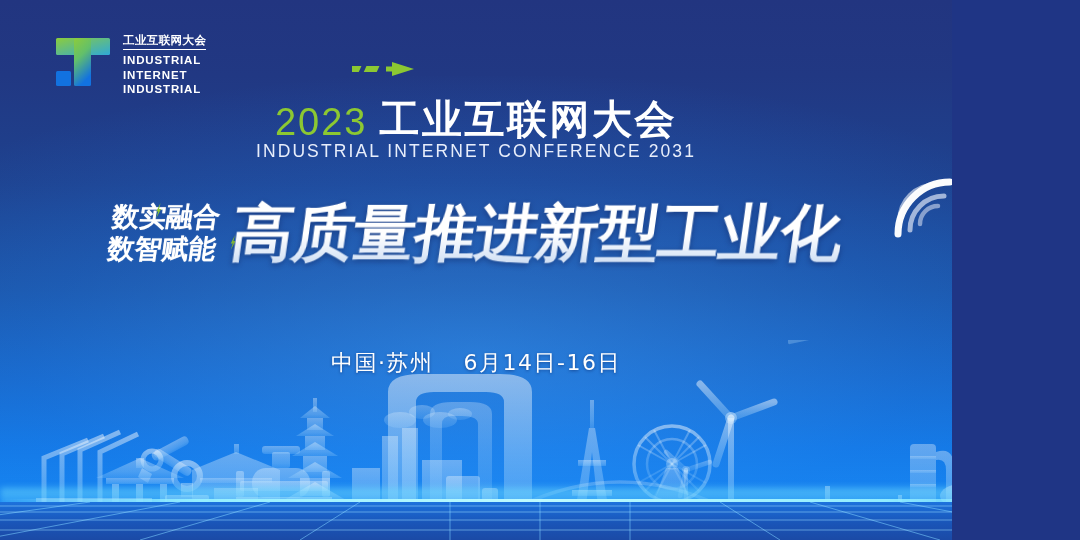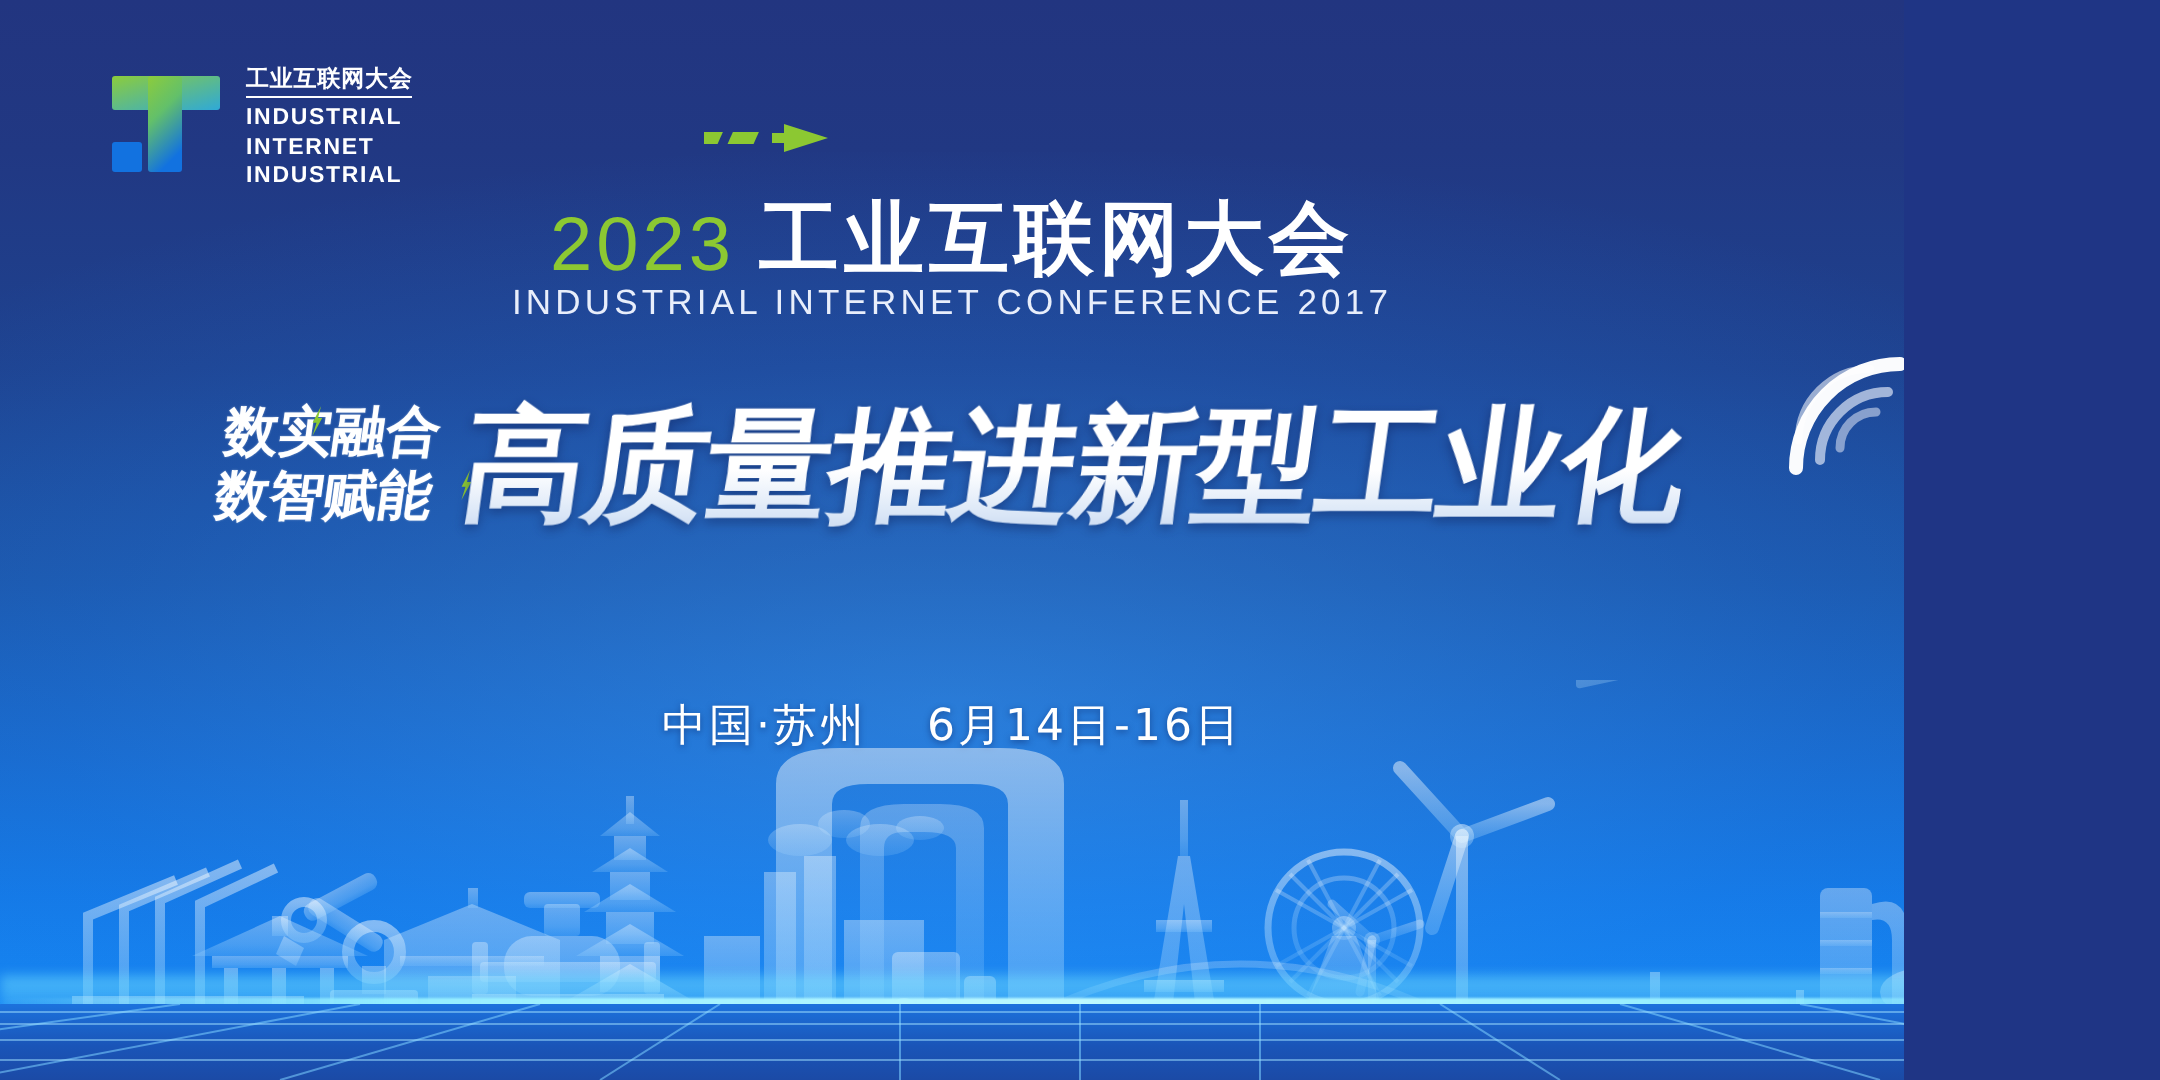--- a/index.html
+++ b/index.html
@@ -182,21 +182,21 @@
       <span id="logo-cn">工业互联网大会</span>
       <span id="logo-en-1" class="logo-en">INDUSTRIAL</span>
       <span class="logo-en">INTERNET</span>
       <span class="logo-en">INDUSTRIAL</span>
     </div>
   </div>
 
   <div id="title-row">
     <span id="title-year">2023</span><span id="title-cn">工业互联网大会</span>
   </div>
-  <div id="subtitle">INDUSTRIAL INTERNET CONFERENCE 2017</div>
+  <div id="subtitle">INDUSTRIAL INTERNET CONFERENCE 2031</div>
 
   <div id="slogan">
     <div id="slogan-small">
       <span class="slogan-small-line">数实融合</span>
       <span class="slogan-small-line">数智赋能</span>
       <span class="bolt" style="left:42px;  top:2px;"></span>
       <span class="bolt" style="left:121px; top:34px;"></span>
     </div>
     <div id="slogan-main">高质量推进新型工业化</div>
   </div>

